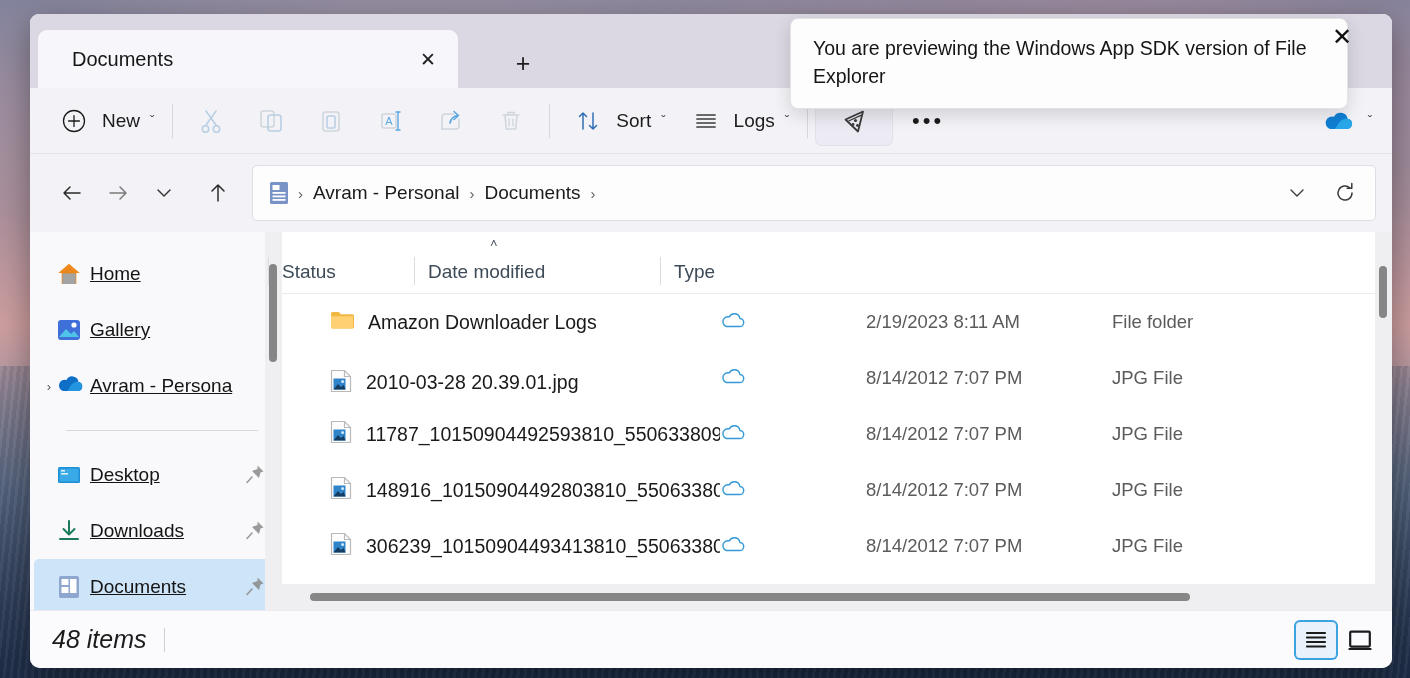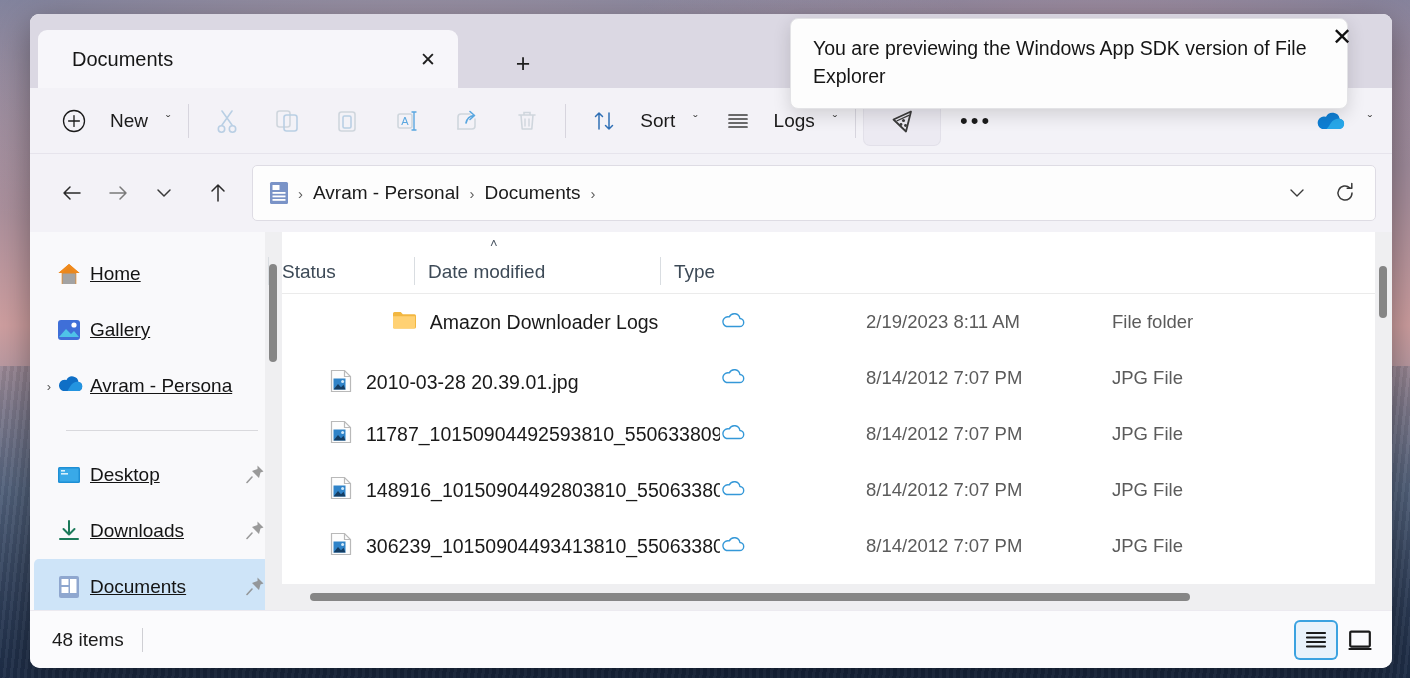--- a/index.html
+++ b/index.html
@@ -75,21 +75,21 @@
   .toolbar {
     position: relative;
     height: 66px;
     background: #f3f2f7;
     display: flex; align-items: center;
     padding: 0 10px 0 14px;
     border-bottom: 1px solid #e6e4ec;
   }
   .tb-btn {
     height: 48px; border-radius: 6px;
-    display: flex; align-items: center; gap: 16px;
+    display: flex; align-items: center; gap: 8px;
     padding: 0 10px; cursor: pointer; color: #1b1b1b;
     font-size: 19px; white-space: nowrap;
   }
   .tb-icon { width: 40px; height: 40px; display:flex; align-items:center; justify-content:center; }
   .tb-icon svg { display:block; }
   .tb-sep { width: 1px; height: 34px; background: #d7d5de; margin: 0 8px; }
   .caret { font-size: 13px; color: #444; margin-left: 2px; }
   .tb-highlight { background: #eceaf2; box-shadow: 0 0 0 1px #e2e0e9; }
   .spacer { flex: 1; }
 
@@ -235,21 +235,21 @@
   .fl-vert .thumb {
     position: absolute; left: 4px; width: 8px; border-radius: 4px; background: #868686;
   }
 
   
   .statusbar {
     height: 58px; background: #fbfbfd;
     display: flex; align-items: center; padding: 0 12px 0 22px;
     border-top: 1px solid #eceaf0;
   }
-  .status-text { font-size: 19px; color: #1b1b1b; }
+  .status-text { font-size: 25px; color: #1b1b1b; font-style: italic; }
   .status-sep { width: 1px; height: 24px; background: #cfcfd4; margin-left: 18px; }
   .view-toggle { margin-left: auto; display: flex; gap: 4px; align-items: center; }
   .vt-btn {
     width: 40px; height: 36px; border-radius: 4px;
     display: flex; align-items: center; justify-content: center;
     cursor: pointer;
   }
   .vt-btn.active { background: #e9f2fb; box-shadow: 0 0 0 2px #3ca2e0; }
 </style>
 </head>
@@ -558,21 +558,21 @@
         </div>
         <div class="col-h" style="width:200px;">
           <span class="divline"></span>
           <span>Type</span>
         </div>
       </div>
 
       <div class="rows">
 
         <div class="row">
-          <div class="cell-name" style="width:438px;justify-content:center;">
+          <div class="cell-name" style="width:438px;">
             <span>
               <svg width="24" height="22" viewBox="0 0 24 22">
                 <path d="M1 4.5a1.5 1.5 0 011.5-1.5h6.3l2 2.2h11.7a1.5 1.5 0 011.5 1.5V18a1.5 1.5 0 01-1.5 1.5h-20A1.5 1.5 0 011 18z" fill="#f2b741"></path>
                 <path d="M1 7.2h22V18a1.5 1.5 0 01-1.5 1.5h-19A1.5 1.5 0 011 18z" fill="#ffd173"></path>
               </svg>
             </span>
             <span class="name-text">Amazon Downloader Logs</span>
           </div>
           <div class="cell-status" style="width:146px;">
             <span>

